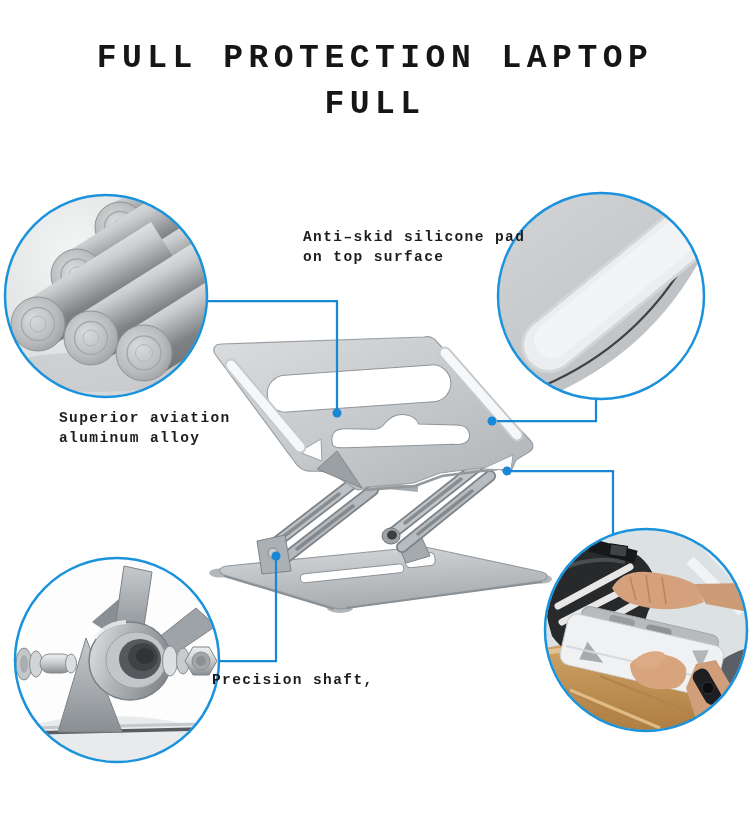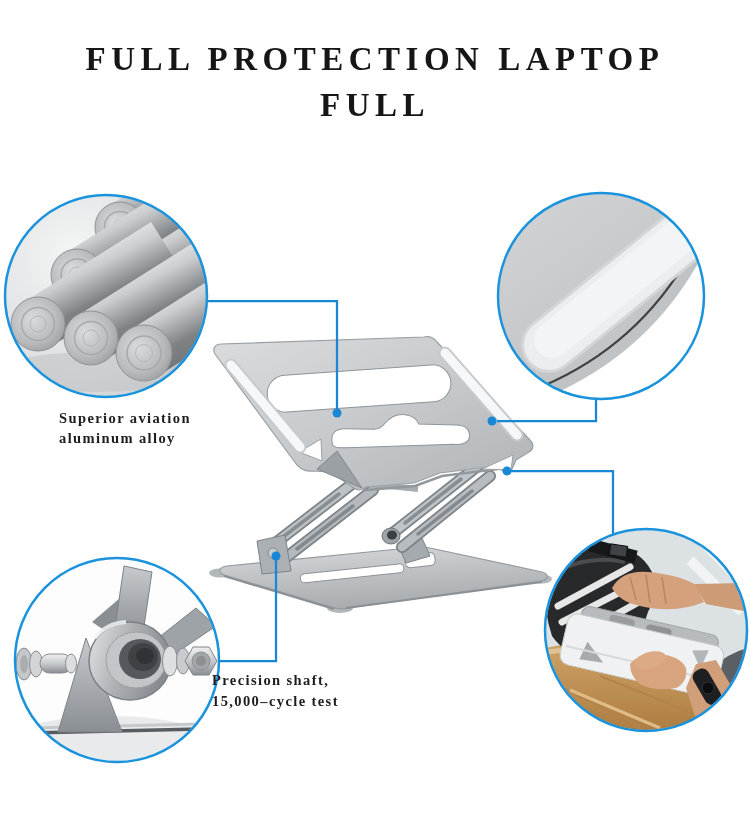--- a/index.html
+++ b/index.html
@@ -1,17 +1,17 @@
 <!DOCTYPE html>
 <html><head>
 <meta charset="utf-8">
 <style>
   html,body{margin:0;padding:0;background:#fff;}
   #page{position:relative;width:750px;height:832px;background:#ffffff;overflow:hidden;
-        font-family:Liberation Serif, serif;}
+        font-family:Liberation Mono, monospace;}
   #art{position:absolute;left:0;top:0;}
   .title{position:absolute;left:0;top:36px;width:750px;text-align:center;
          font-weight:bold;font-size:33px;letter-spacing:5.5px;line-height:46px;color:#161616;}
   .callout{position:absolute;font-weight:bold;font-size:14.5px;letter-spacing:1.4px;
            line-height:19.5px;color:#1d1d1f;white-space:nowrap;}
   .co-anti{left:303px;top:228px;}
   .co-alu{left:34px;top:409px;margin-left:25px;}
   .co-prec{left:212px;top:670px;line-height:20.5px;}
   .co-fold{left:582px;top:735px;line-height:20.5px;}
 </style>
@@ -282,27 +282,30 @@
       <circle cx="117" cy="660" r="102"></circle>
       <circle cx="646" cy="630" r="101"></circle>
     </g>
   </svg>
 
   <div class="title">
     <div>FULL PROTECTION LAPTOP</div>
     <div>FULL</div>
   </div>
 
+  <div class="callout co-anti">
+    <div>Anti–skid silicone pad</div>
+    <div>on top surface</div>
+  </div>
 
   <div class="callout co-alu">
     <div>Superior aviation</div>
     <div>aluminum alloy</div>
   </div>
 
   <div class="callout co-prec">
     <div>Precision shaft,</div>
-    <div>15,000–cycle test</div>
   </div>
 
   <div class="callout co-fold">
   </div>
 
 </div>
 
 </body></html>

